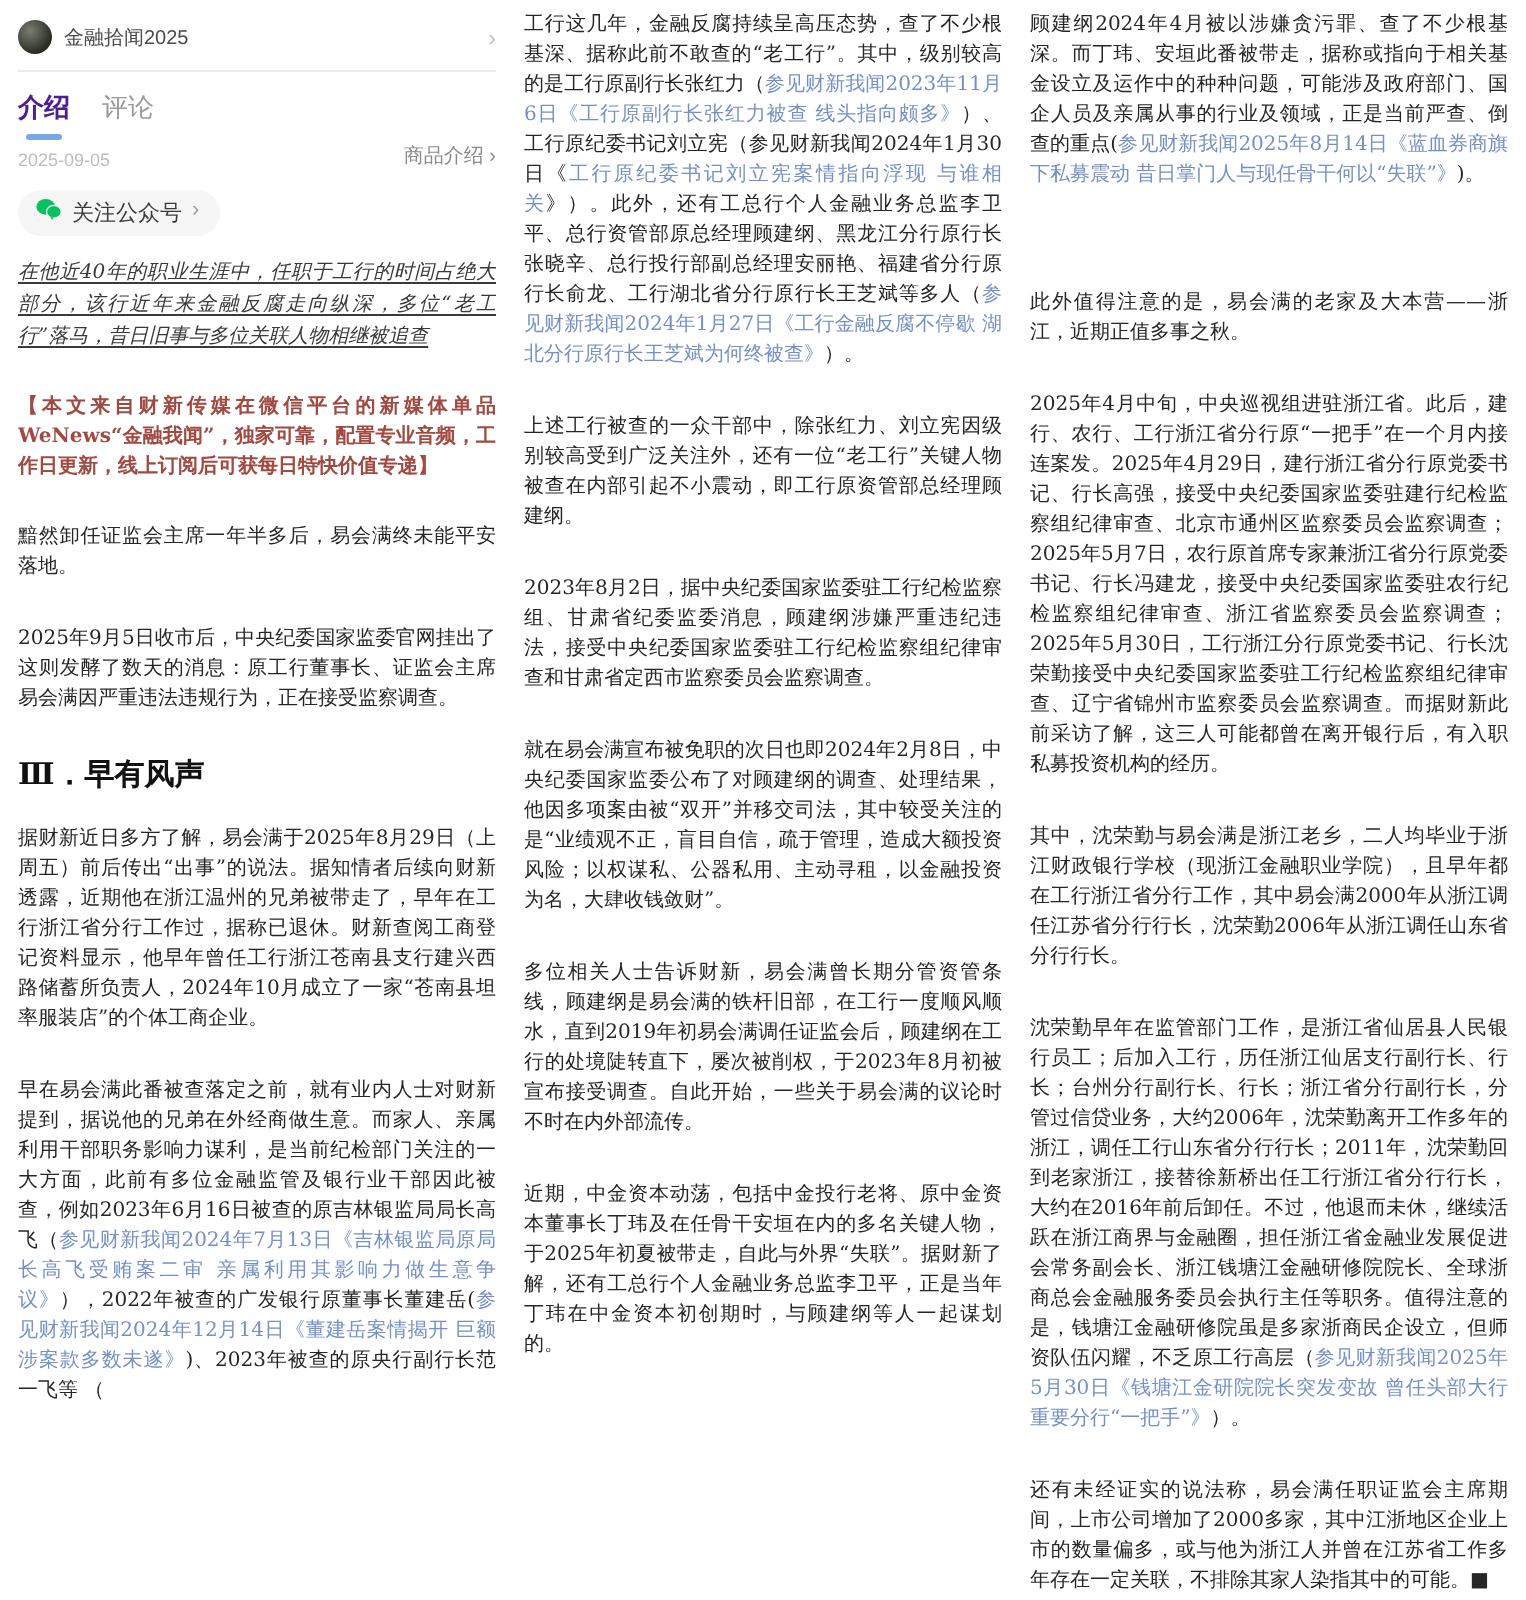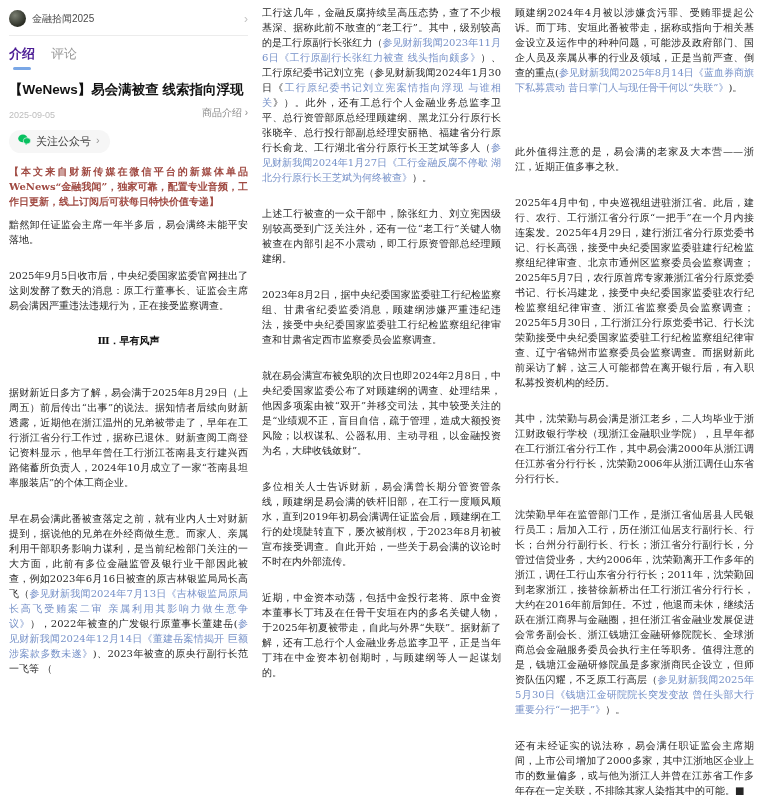--- a/index.html
+++ b/index.html
@@ -21,57 +21,57 @@
   .meta{display:flex;justify-content:space-between;align-items:flex-end;margin-bottom:8px;}
   .date{font-size:9px;color:#bdbdbd;}
   .product{font-size:10px;color:#8a8a8a;cursor:pointer;}
   .follow{display:inline-flex;gap:5px;background:#f6f6f6;border-radius:13px;padding:4px 10px 4px 9px;margin:2px 0 11px;font-size:11px;color:#3a3a3a;cursor:pointer;}
   .follow .chev{color:#9a9a9a;font-size:11px;}
   .wx-icon{width:13px;height:11px;display:inline-block;}
 
   
   .para{font-size:10px;line-height:15px;text-align:justify;margin:0 0 21px;color:#262626;}
   .intro{font-style:italic;text-decoration:underline;text-underline-offset:2px;color:#3a3a3a;line-height:16px;margin-bottom:19px;}
-  .notice{font-weight:700;color:#a04a42;margin-bottom:8px;}
-  .heading{font-size:10px;font-weight:700;text-align:center;margin:6px 0 37px;color:#111;}
+  .notice{font-weight:700;color:#a04a42;margin-bottom:20px;}
+  .heading{font-size:15px;font-weight:700;margin:6px 0 15px;color:#111;}
   .link{color:#7590c8;cursor:pointer;}
   .spacer{width:100%;}
 </style>
 </head>
 <body>
 
 <div class="page">
 
   <div class="col">
     <div class="hdr">
       <div class="account-row">
         <span class="avatar"></span>
         <span class="account-name">金融拾闻2025</span>
         <span class="account-chevron">›</span>
       </div>
       <div class="tabs">
         <span class="tab active">介绍</span>
         <span class="tab">评论</span>
       </div>
-      <div class="title">【WeNews】易会满被查 线索指向浮现</div>
       <div class="meta">
         <span class="date">2025-09-05</span>
         <span class="product">商品介绍 ›</span>
       </div>
       <div class="follow">
         <svg class="wx-icon" viewBox="0 0 24 20">
           <ellipse cx="9" cy="8" rx="8.6" ry="7.2" fill="#07c160"></ellipse>
           <ellipse cx="16.5" cy="12.5" rx="6.8" ry="5.8" fill="#07c160" stroke="#f6f6f6" stroke-width="1.2"></ellipse>
           <path d="M13 17.5 L15 20 L16.5 17.5 Z" fill="#07c160"></path>
         </svg>
         <span>关注公众号</span>
         <span class="chev">›</span>
       </div>
     </div>
     <div>
+        <p class="para intro"><span>在他近40年的职业生涯中，任职于工行的时间占绝大部分，该行近年来金融反腐走向纵深，多位“老工行”落马，昔日旧事与多位关联人物相继被追查</span></p>
         <p class="para notice"><span>【本文来自财新传媒在微信平台的新媒体单品 WeNews“金融我闻”，独家可靠，配置专业音频，工作日更新，线上订阅后可获每日特快价值专递】</span></p>
         <p class="para"><span>黯然卸任证监会主席一年半多后，易会满终未能平安落地。</span></p>
         <p class="para"><span>2025年9月5日收市后，中央纪委国家监委官网挂出了这则发酵了数天的消息：原工行董事长、证监会主席易会满因严重违法违规行为，正在接受监察调查。</span></p>
         <div class="heading">Ⅲ．早有风声</div>
         <p class="para"><span>据财新近日多方了解，易会满于2025年8月29日（上周五）前后传出“出事”的说法。据知情者后续向财新透露，近期他在浙江温州的兄弟被带走了，早年在工行浙江省分行工作过，据称已退休。财新查阅工商登记资料显示，他早年曾任工行浙江苍南县支行建兴西路储蓄所负责人，2024年10月成立了一家“苍南县坦率服装店”的个体工商企业。</span></p>
         <p class="para"><span>早在易会满此番被查落定之前，就有业内人士对财新提到，据说他的兄弟在外经商做生意。而家人、亲属利用干部职务影响力谋利，是当前纪检部门关注的一大方面，此前有多位金融监管及银行业干部因此被查，例如2023年6月16日被查的原吉林银监局局长高飞（</span><span class="link">参见财新我闻2024年7月13日《吉林银监局原局长高飞受贿案二审 亲属利用其影响力做生意争议》</span><span>），2022年被查的广发银行原董事长董建岳(</span><span class="link">参见财新我闻2024年12月14日《董建岳案情揭开 巨额涉案款多数未遂》</span><span>)、2023年被查的原央行副行长范一飞等 （</span></p>
       </div>
   </div>
 
   <div class="col">
@@ -80,21 +80,21 @@
         <p class="para"><span>上述工行被查的一众干部中，除张红力、刘立宪因级别较高受到广泛关注外，还有一位“老工行”关键人物被查在内部引起不小震动，即工行原资管部总经理顾建纲。</span></p>
         <p class="para"><span>2023年8月2日，据中央纪委国家监委驻工行纪检监察组、甘肃省纪委监委消息，顾建纲涉嫌严重违纪违法，接受中央纪委国家监委驻工行纪检监察组纪律审查和甘肃省定西市监察委员会监察调查。</span></p>
         <p class="para"><span>就在易会满宣布被免职的次日也即2024年2月8日，中央纪委国家监委公布了对顾建纲的调查、处理结果，他因多项案由被“双开”并移交司法，其中较受关注的是“业绩观不正，盲目自信，疏于管理，造成大额投资风险；以权谋私、公器私用、主动寻租，以金融投资为名，大肆收钱敛财”。</span></p>
         <p class="para"><span>多位相关人士告诉财新，易会满曾长期分管资管条线，顾建纲是易会满的铁杆旧部，在工行一度顺风顺水，直到2019年初易会满调任证监会后，顾建纲在工行的处境陡转直下，屡次被削权，于2023年8月初被宣布接受调查。自此开始，一些关于易会满的议论时不时在内外部流传。</span></p>
         <p class="para"><span>近期，中金资本动荡，包括中金投行老将、原中金资本董事长丁玮及在任骨干安垣在内的多名关键人物，于2025年初夏被带走，自此与外界“失联”。据财新了解，还有工总行个人金融业务总监李卫平，正是当年丁玮在中金资本初创期时，与顾建纲等人一起谋划的。</span></p>
       </div>
   </div>
 
   <div class="col">
     <div>
-        <p class="para"><span>顾建纲2024年4月被以涉嫌贪污罪、受贿罪提起公诉。而丁玮、安垣此番被带走，据称或指向于相关基金设立及运作中的种种问题，可能涉及政府部门、国企人员及亲属从事的行业及领域，正是当前严查、倒查的重点(</span><span class="link">参见财新我闻2025年8月14日《蓝血券商旗下私募震动 昔日掌门人与现任骨干何以“失联”》</span><span>)。</span></p>
+        <p class="para"><span>顾建纲2024年4月被以涉嫌贪污罪、查了不少根基深。而丁玮、安垣此番被带走，据称或指向于相关基金设立及运作中的种种问题，可能涉及政府部门、国企人员及亲属从事的行业及领域，正是当前严查、倒查的重点(</span><span class="link">参见财新我闻2025年8月14日《蓝血券商旗下私募震动 昔日掌门人与现任骨干何以“失联”》</span><span>)。</span></p>
         <div class="spacer" style="height: 28px;"></div>
         <p class="para"><span>此外值得注意的是，易会满的老家及大本营——浙江，近期正值多事之秋。</span></p>
         <p class="para"><span>2025年4月中旬，中央巡视组进驻浙江省。此后，建行、农行、工行浙江省分行原“一把手”在一个月内接连案发。2025年4月29日，建行浙江省分行原党委书记、行长高强，接受中央纪委国家监委驻建行纪检监察组纪律审查、北京市通州区监察委员会监察调查；2025年5月7日，农行原首席专家兼浙江省分行原党委书记、行长冯建龙，接受中央纪委国家监委驻农行纪检监察组纪律审查、浙江省监察委员会监察调查；2025年5月30日，工行浙江分行原党委书记、行长沈荣勤接受中央纪委国家监委驻工行纪检监察组纪律审查、辽宁省锦州市监察委员会监察调查。而据财新此前采访了解，这三人可能都曾在离开银行后，有入职私募投资机构的经历。</span></p>
         <p class="para"><span>其中，沈荣勤与易会满是浙江老乡，二人均毕业于浙江财政银行学校（现浙江金融职业学院），且早年都在工行浙江省分行工作，其中易会满2000年从浙江调任江苏省分行行长，沈荣勤2006年从浙江调任山东省分行行长。</span></p>
         <p class="para"><span>沈荣勤早年在监管部门工作，是浙江省仙居县人民银行员工；后加入工行，历任浙江仙居支行副行长、行长；台州分行副行长、行长；浙江省分行副行长，分管过信贷业务，大约2006年，沈荣勤离开工作多年的浙江，调任工行山东省分行行长；2011年，沈荣勤回到老家浙江，接替徐新桥出任工行浙江省分行行长，大约在2016年前后卸任。不过，他退而未休，继续活跃在浙江商界与金融圈，担任浙江省金融业发展促进会常务副会长、浙江钱塘江金融研修院院长、全球浙商总会金融服务委员会执行主任等职务。值得注意的是，钱塘江金融研修院虽是多家浙商民企设立，但师资队伍闪耀，不乏原工行高层（</span><span class="link">参见财新我闻2025年5月30日《钱塘江金研院院长突发变故 曾任头部大行重要分行“一把手”》</span><span>）。</span></p>
         <p class="para"><span>还有未经证实的说法称，易会满任职证监会主席期间，上市公司增加了2000多家，其中江浙地区企业上市的数量偏多，或与他为浙江人并曾在江苏省工作多年存在一定关联，不排除其家人染指其中的可能。■</span></p>
       </div>
   </div>
 
 </div>

